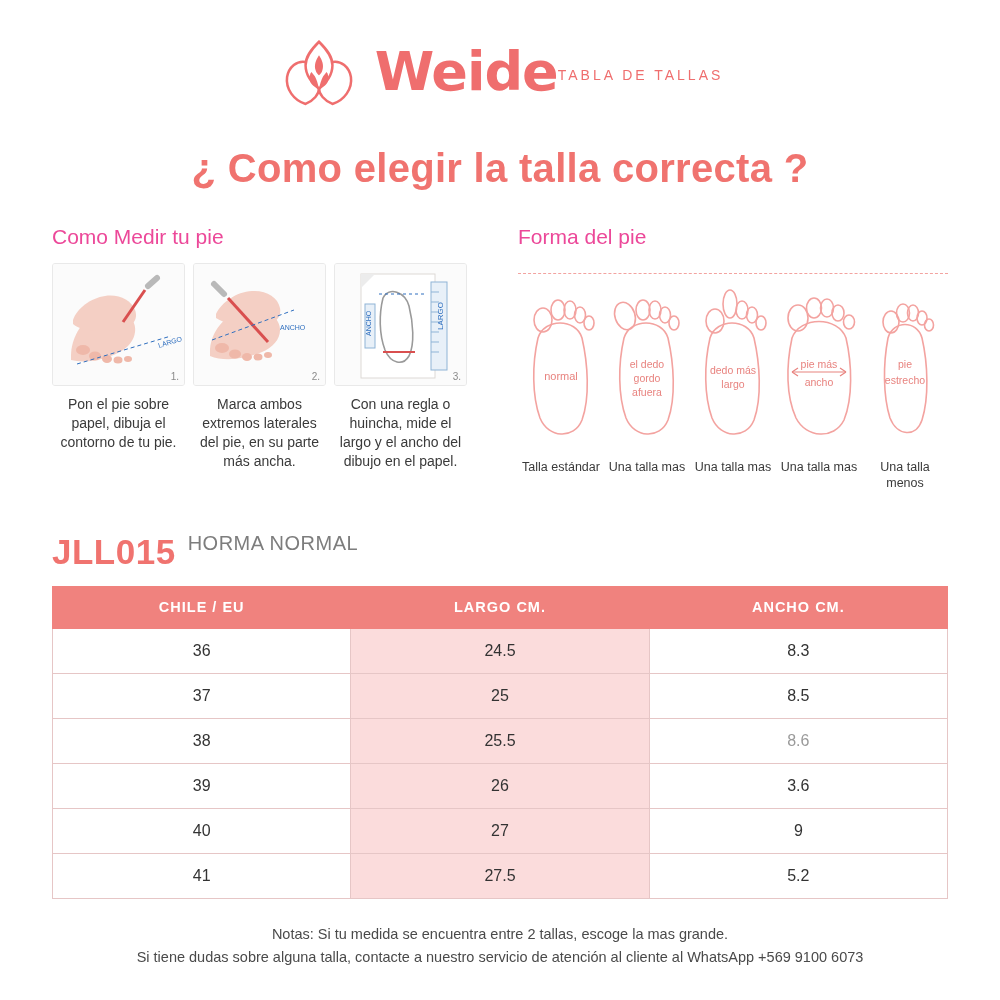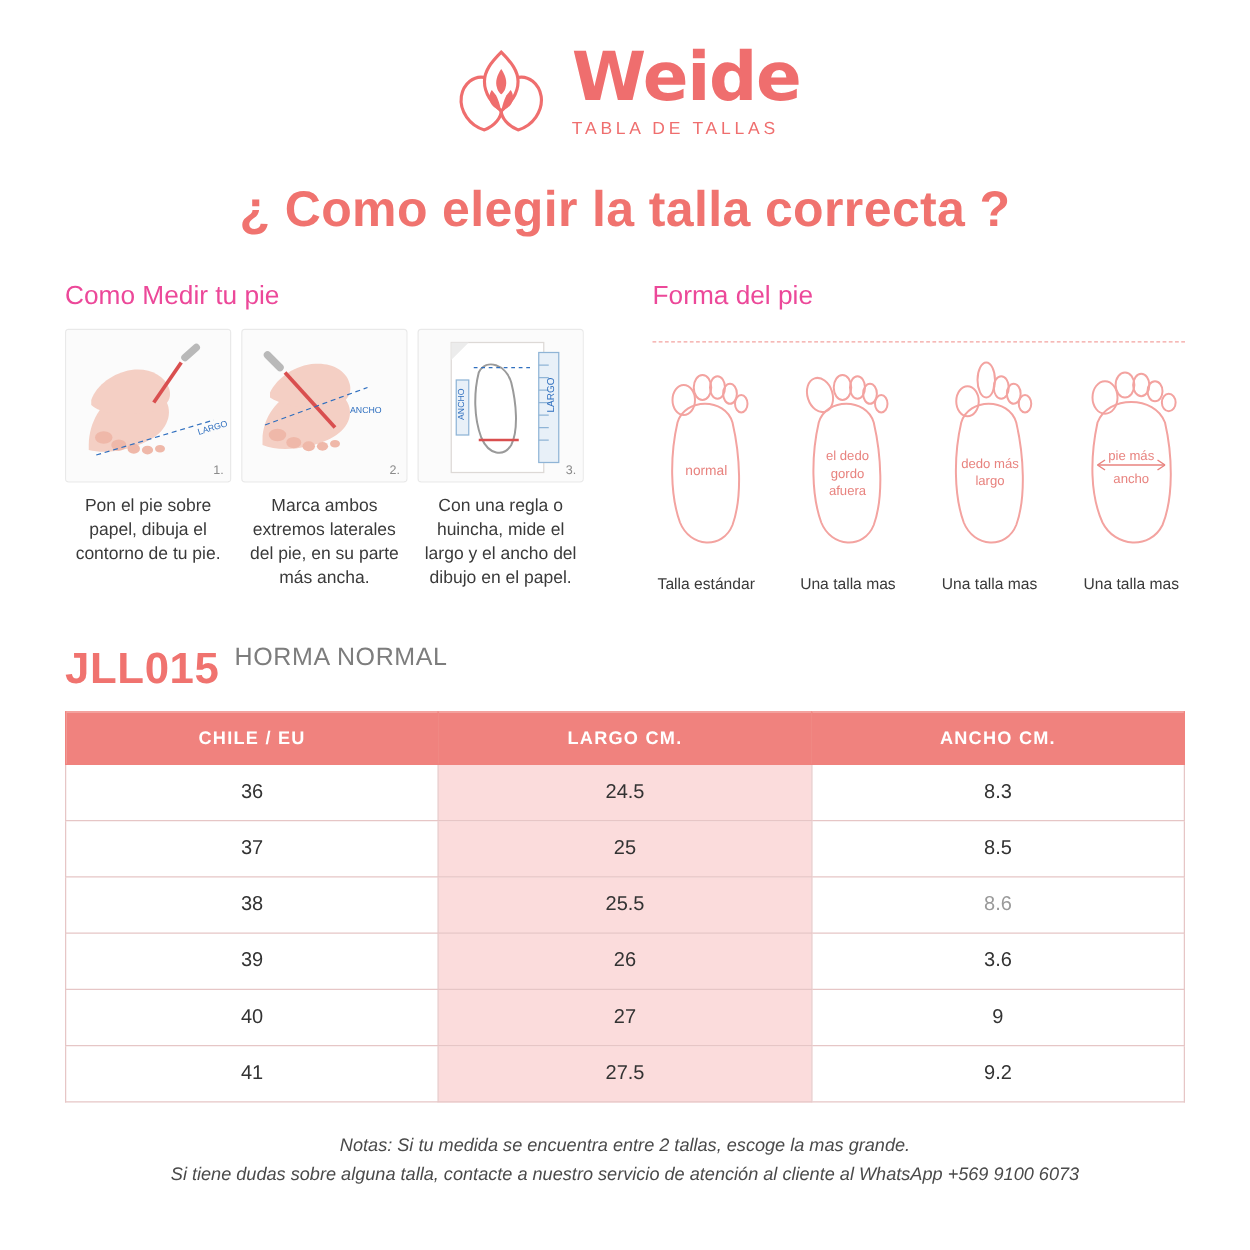--- a/index.html
+++ b/index.html
@@ -18,21 +18,21 @@
 
   
   .brand {
     display: flex;
     align-items: center;
     justify-content: center;
     gap: 14px;
     padding-top: 30px;
   }
   .brand-mark { width: 84px; height: 84px; }
-  .brand-text { display: flex; flex-direction: column; }
+  .brand-text { display: flex; flex-direction: row; align-items: center; }
   .brand-name {
     font-size: 54px;
     letter-spacing: -1px;
     color: #ef6e6e;
     font-weight: bold;
     line-height: 1;
     font-family: "DejaVu Sans", sans-serif;
   }
   .brand-sub {
     font-size: 14px;
@@ -161,21 +161,20 @@
   tbody td.dim { color: #9a9a9a; }
 
   
   .notes {
     text-align: center;
     margin-top: 24px;
     color: #4a4a4a;
     font-size: 14.5px;
     line-height: 1.6;
     padding: 0 40px;
-    font-style: italic;
   }
 </style>
 </head>
 <body>
 
 <div class="page">
 
   <div class="brand">
     <span class="brand-mark">
       <svg viewBox="0 0 100 100" width="84" height="84">
@@ -365,20 +364,37 @@
               <path d="M16 104 L70 104" stroke="#e8837f" stroke-width="1.2"></path>
               <path d="M16 104 L22 100 M16 104 L22 108" stroke="#e8837f" stroke-width="1.2" fill="none"></path>
               <path d="M70 104 L64 100 M70 104 L64 108" stroke="#e8837f" stroke-width="1.2" fill="none"></path>
               <text x="43" y="100" font-size="10.5" fill="#e8837f" text-anchor="middle" font-family="Liberation Sans, sans-serif">pie más</text>
               <text x="43" y="118" font-size="10.5" fill="#e8837f" text-anchor="middle" font-family="Liberation Sans, sans-serif">ancho</text>
             </svg>
           </div>
           <div class="foot-label">Una talla mas</div>
         </div>
 
+        <div class="foot-col">
+          <div class="foot-svg-wrap">
+            <svg viewBox="0 0 86 185" width="86" height="185">
+              <g fill="none" stroke="#f3a3a0" stroke-width="1.6">
+                <path d="M26 70 C21 96 21 128 28 150 C35 168 54 170 60 152 C67 130 66 96 60 70 C55 52 31 52 26 70 Z"></path>
+                <ellipse cx="29" cy="54" rx="8" ry="11"></ellipse>
+                <ellipse cx="41" cy="45" rx="6.5" ry="9"></ellipse>
+                <ellipse cx="51" cy="45" rx="5.5" ry="8"></ellipse>
+                <ellipse cx="60" cy="50" rx="5" ry="7"></ellipse>
+                <ellipse cx="67" cy="57" rx="4.5" ry="6"></ellipse>
+              </g>
+              <text x="43" y="100" font-size="10.5" fill="#e8837f" text-anchor="middle" font-family="Liberation Sans, sans-serif">pie</text>
+              <text x="43" y="116" font-size="10.5" fill="#e8837f" text-anchor="middle" font-family="Liberation Sans, sans-serif">estrecho</text>
+            </svg>
+          </div>
+          <div class="foot-label">Una talla menos</div>
+        </div>
 
       </div>
     </div>
   </div>
 
   <div class="model-row">
     <span class="model-code">JLL015</span>
     <span class="model-desc">HORMA NORMAL</span>
   </div>
 
@@ -413,21 +429,21 @@
           <td>3.6</td>
         </tr>
         <tr>
           <td>40</td>
           <td class="hl">27</td>
           <td>9</td>
         </tr>
         <tr>
           <td>41</td>
           <td class="hl">27.5</td>
-          <td>9.2</td>
+          <td>5.2</td>
         </tr>
       </tbody>
     </table>
   </div>
 
   <div class="notes">
     <div>Notas: Si tu medida se encuentra entre 2 tallas, escoge la mas grande.</div>
     <div>Si tiene dudas sobre alguna talla, contacte a nuestro servicio de atención al cliente al WhatsApp +569 9100 6073</div>
   </div>
 

